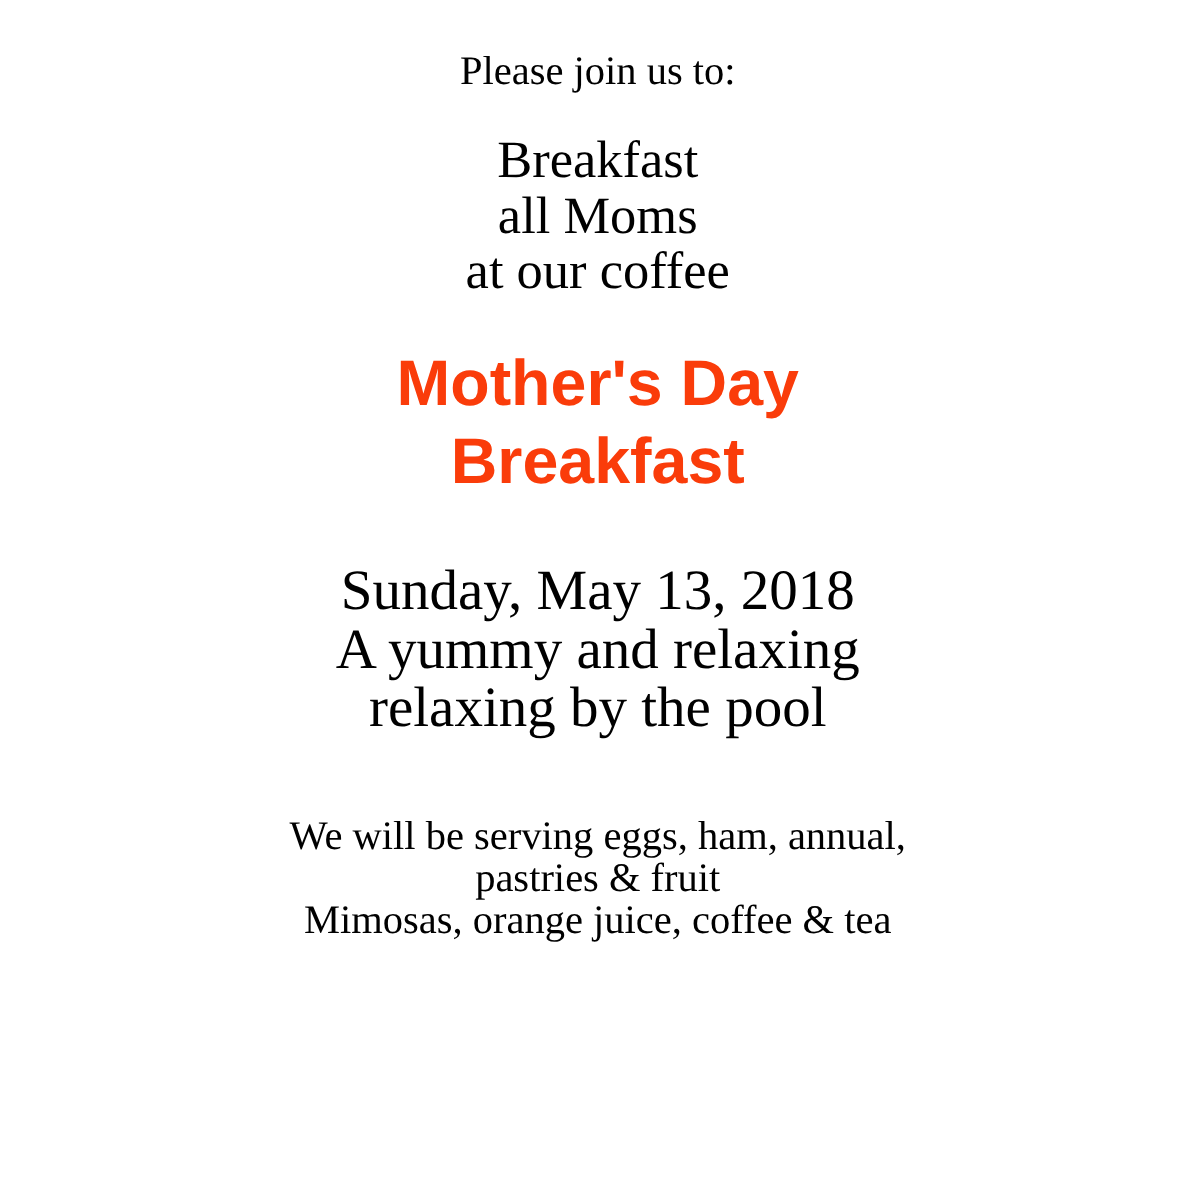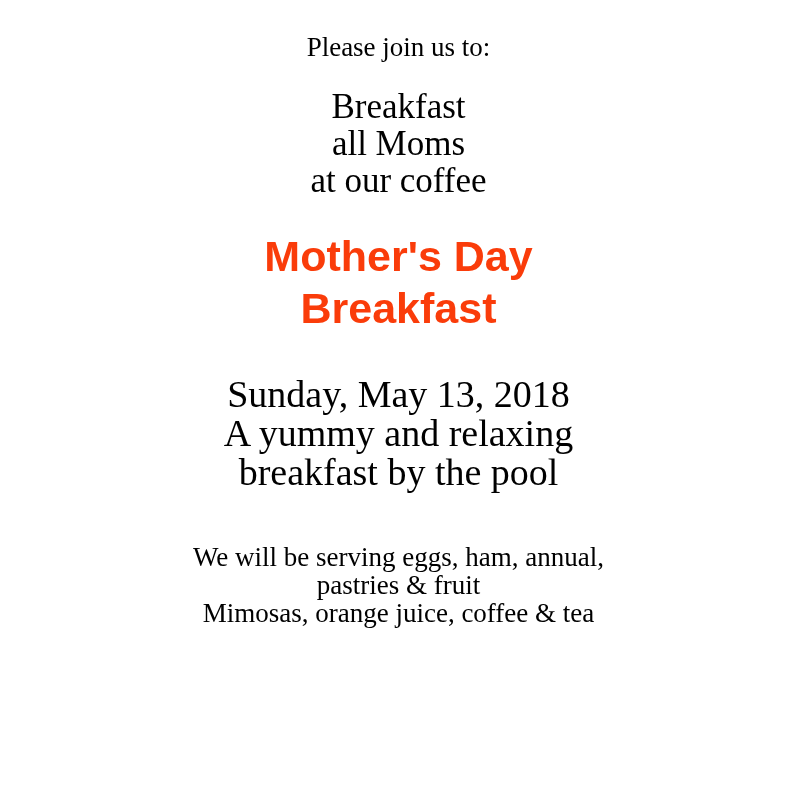--- a/index.html
+++ b/index.html
@@ -69,21 +69,21 @@
     <div>Mother's Day</div>
     <div>Breakfast</div>
   </h1>
 
   <div class="datetime">
     <div>Sunday, May 13, 2018</div>
   </div>
 
   <div class="description">
     <div>A yummy and relaxing</div>
-    <div>breakfast by the pool</div>
+    <div>relaxing by the pool</div>
   </div>
 
   <div class="menu">
     <div>We will be serving eggs, ham, annual,</div>
     <div>pastries &amp; fruit</div>
     <div>Mimosas, orange juice, coffee &amp; tea</div>
   </div>
 
 </div>
 

